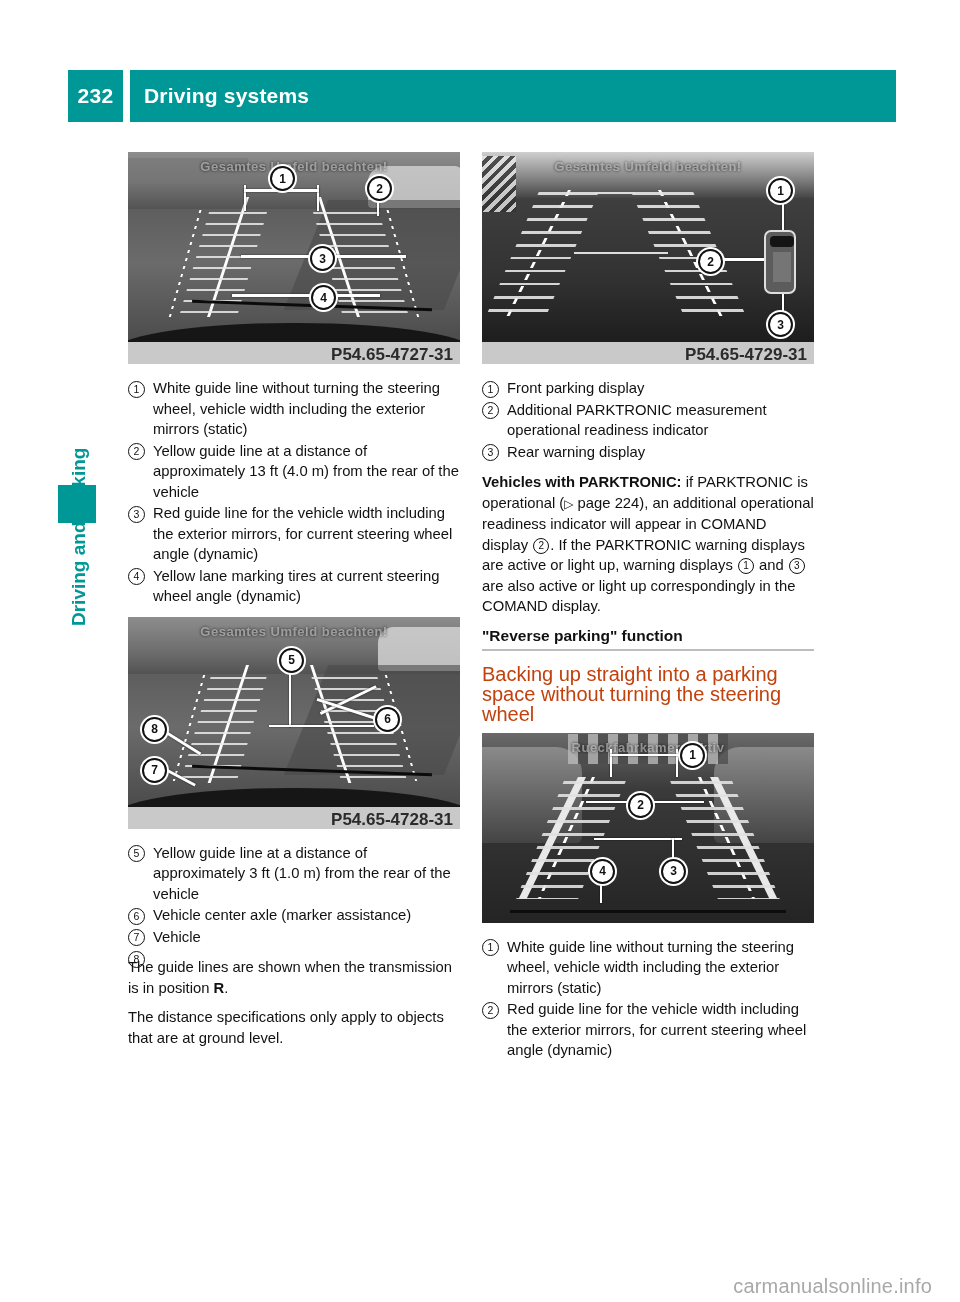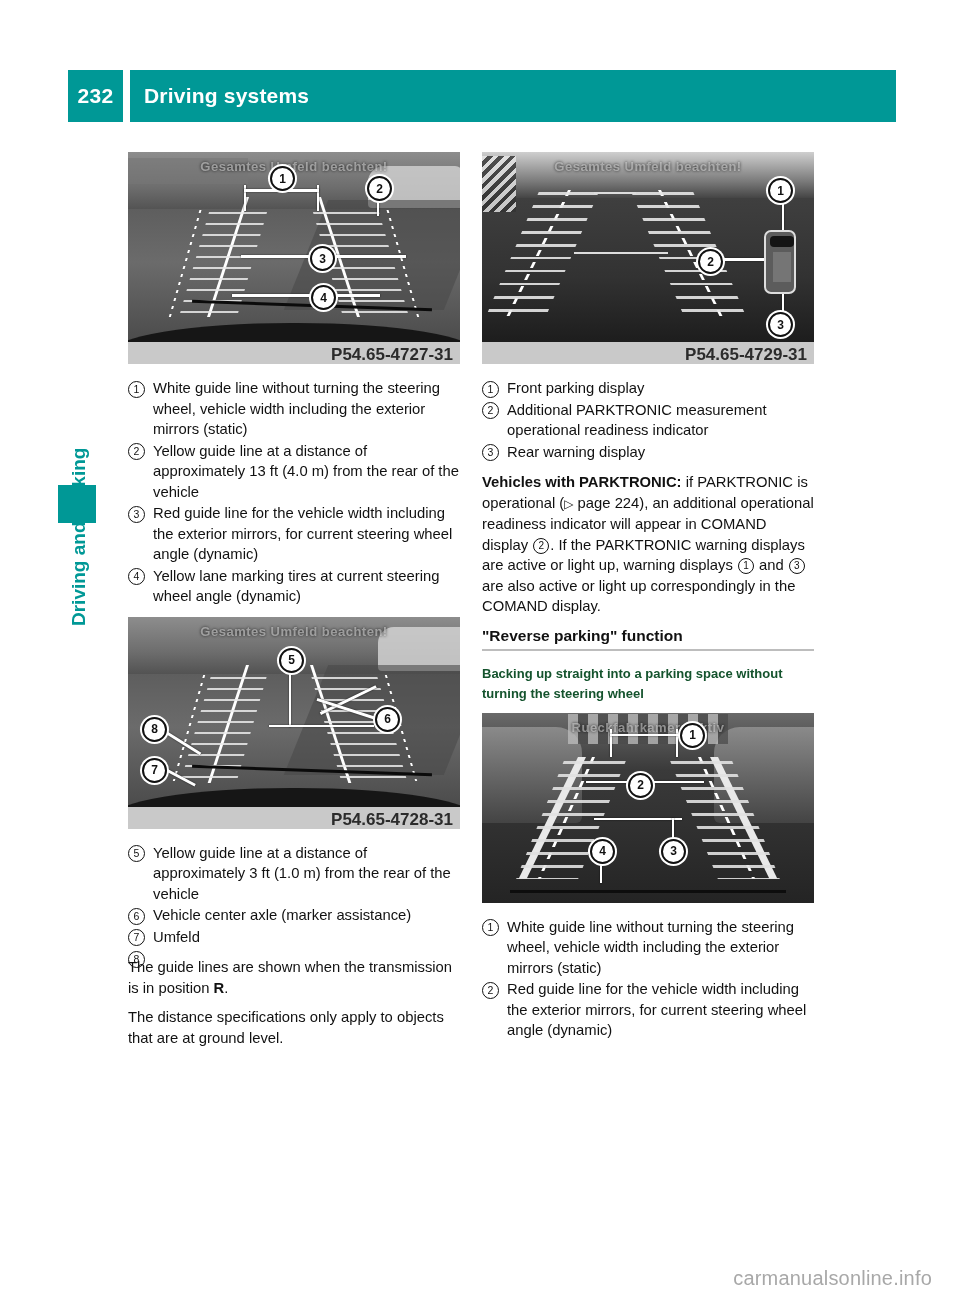--- a/index.html
+++ b/index.html
@@ -225,32 +225,32 @@
 
   h2.sec-head {
     font-size: 15.5px;
     font-weight: bold;
     color: #111;
     margin: 10px 0 3px 0;
     padding-bottom: 4px;
     border-bottom: 2px solid #bdbdbd;
   }
   h3.sub-head {
-    font-size: 13px;
-    font-weight: bold;
-    color: #14532d;
+    font-size: 20px;
+    font-weight: normal;
+    color: #c2410c;
     margin: 13px 0 9px 0;
     line-height: 20px;
   }
 
   
   #footer {
     position: absolute;
     right: 28px;
-    bottom: 12px;
+    bottom: 4px;
     color: #a8a8a8;
     font-size: 20px;
     letter-spacing: 0.2px;
   }
   :root { --teal: #009896; }
 </style>
 </head>
 <body>
 
 <div id="header">
@@ -375,21 +375,21 @@
     <li class="item">
       <span class="num">5</span>
       <span>Yellow guide line at a distance of approximately 3 ft (1.0 m) from the rear of the vehicle</span>
     </li>
     <li class="item">
       <span class="num">6</span>
       <span>Vehicle center axle (marker assistance)</span>
     </li>
     <li class="item">
       <span class="num">7</span>
-      <span>Umfeld</span>
+      <span>Vehicle</span>
     </li>
     <li class="item">
       <span class="num">8</span>
     </li>
   </ul>
 
   <p class="body-para"><span>The guide lines are shown when the transmission is in position </span><strong>R</strong><span>.</span></p>
 
   <p class="body-para">The distance specifications only apply to objects that are at ground level.</p>
 </div>

